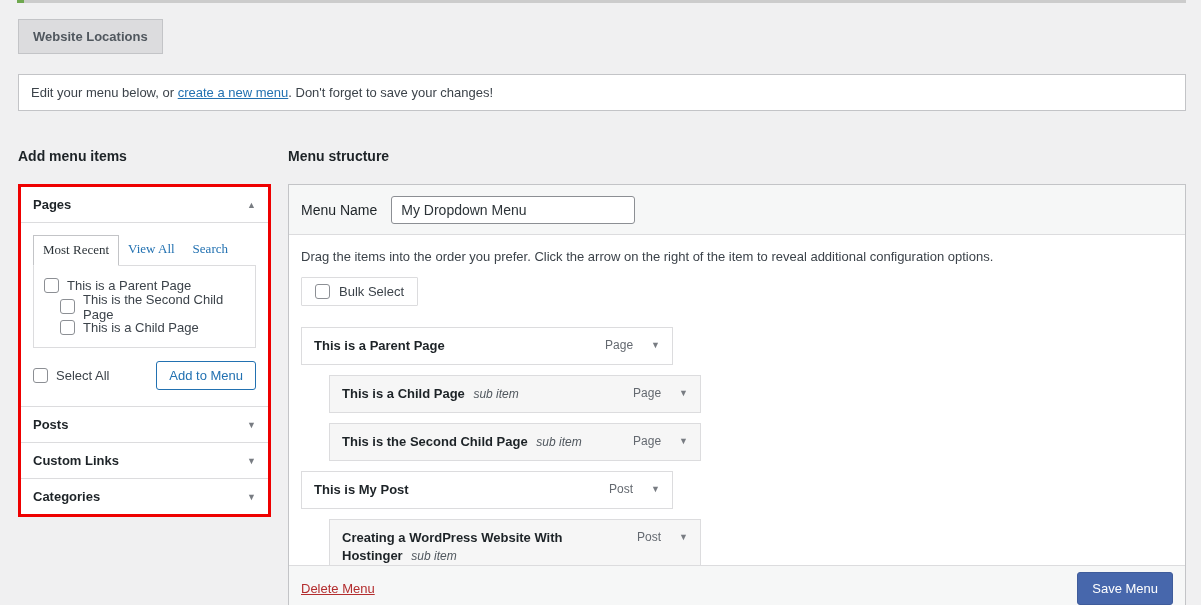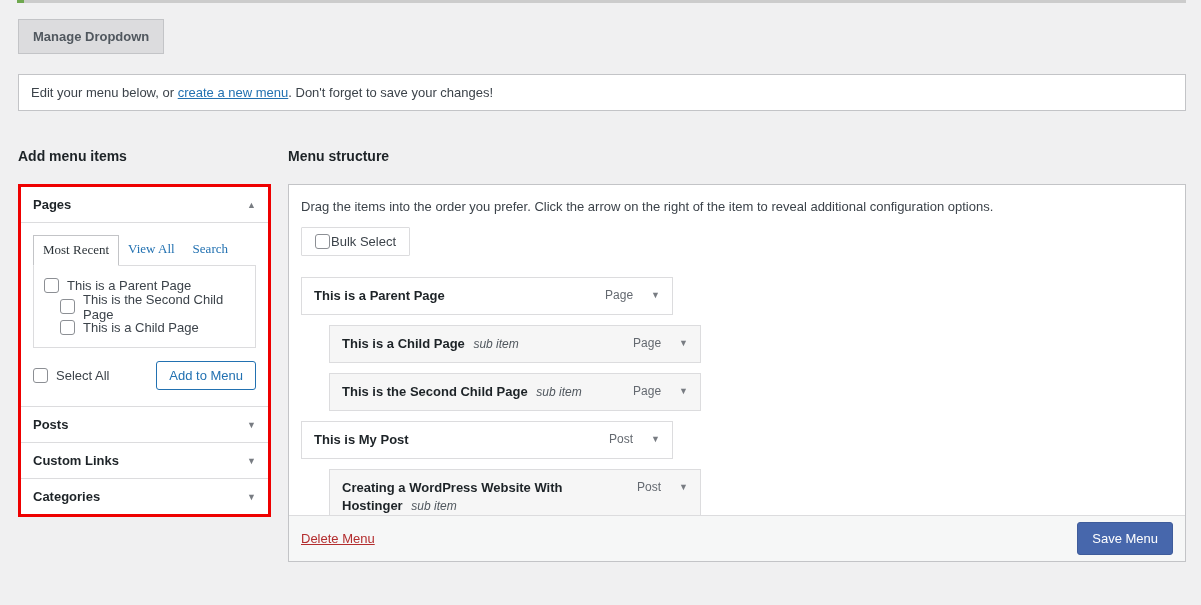--- a/index.html
+++ b/index.html
@@ -74,21 +74,21 @@
     display: flex; align-items: center; padding: 10px 12px; height: 50px;
   }
   .name-label { font-size: 14px; color: #1d2327; margin-right: 14px; }
   .name-input {
     width: 244px; height: 28px; border: 1px solid #8c8f94; border-radius: 3px;
     padding: 0 9px; font-size: 14px; color: #2c3338; font-family: inherit; background: #fff;
   }
   .panel-body { height: 330px; overflow: hidden; padding: 14px 12px 0 12px; position: relative; }
   .instructions { font-size: 13px; color: #3c434a; }
   .bulk-select {
-    display: inline-flex; align-items: center; gap: 1px; margin-top: 13px;
+    display: inline-flex; align-items: center; gap: 9px; margin-top: 13px;
     border: 1px solid #dcdcde; border-radius: 1px; padding: 6px 13px; cursor: pointer;
   }
   .menu-items { margin-top: 21px; }
   .menu-item {
     width: 372px; border: 1px solid #dcdcde; background: #fff;
     display: flex; justify-content: space-between; align-items: flex-start;
     padding: 9px 12px; margin-bottom: 10px; cursor: move;
   }
   .menu-item.sub { margin-left: 28px; background: #f6f6f6; }
   .mi-left { flex: 1; padding-right: 14px; line-height: 18px; }
@@ -109,21 +109,21 @@
   }
 </style>
 </head>
 <body>
 
 <div class="progress-bar">
   <div class="progress-fill"></div>
 </div>
 
 <div class="nav-tabs">
-  <div class="nav-tab inactive">Manage Dropdown</div>
+  <div class="nav-tab inactive">Website Locations</div>
 </div>
 
 <div class="notice">
   <span>Edit your menu below, or </span><a>create a new menu</a><span>. Don't forget to save your changes!</span>
 </div>
 
 <div class="columns">
 
   <div class="col-left">
     <div class="section-heading">Add menu items</div>
@@ -175,20 +175,24 @@
         <span>Categories</span>
         <span class="acc-arrow">▼</span>
       </div>
     </div>
   </div>
 
   <div class="col-right">
     <div class="section-heading">Menu structure</div>
 
     <div class="menu-panel">
+      <div class="name-row">
+        <span class="name-label">Menu Name</span>
+        <input class="name-input" type="text" value="My Dropdown Menu" style="">
+      </div>
 
       <div class="panel-body">
         <div class="instructions">Drag the items into the order you prefer. Click the arrow on the right of the item to reveal additional configuration options.</div>
 
         <div class="bulk-select">
           <span class="checkbox"></span>
           <span>Bulk Select</span>
         </div>
 
         <div class="menu-items">

